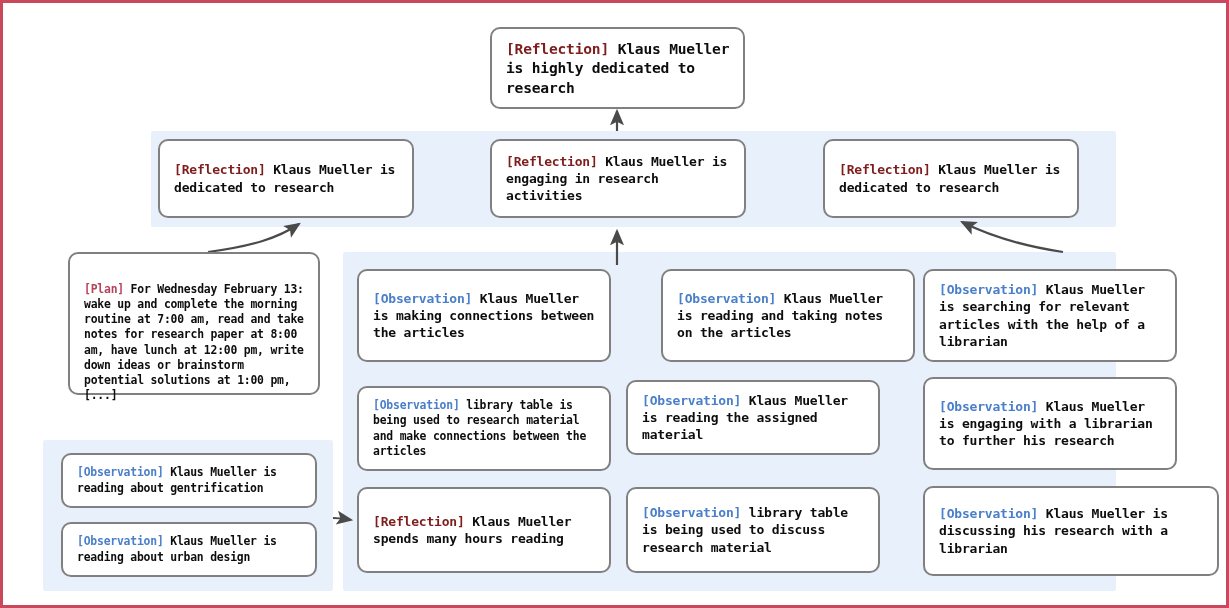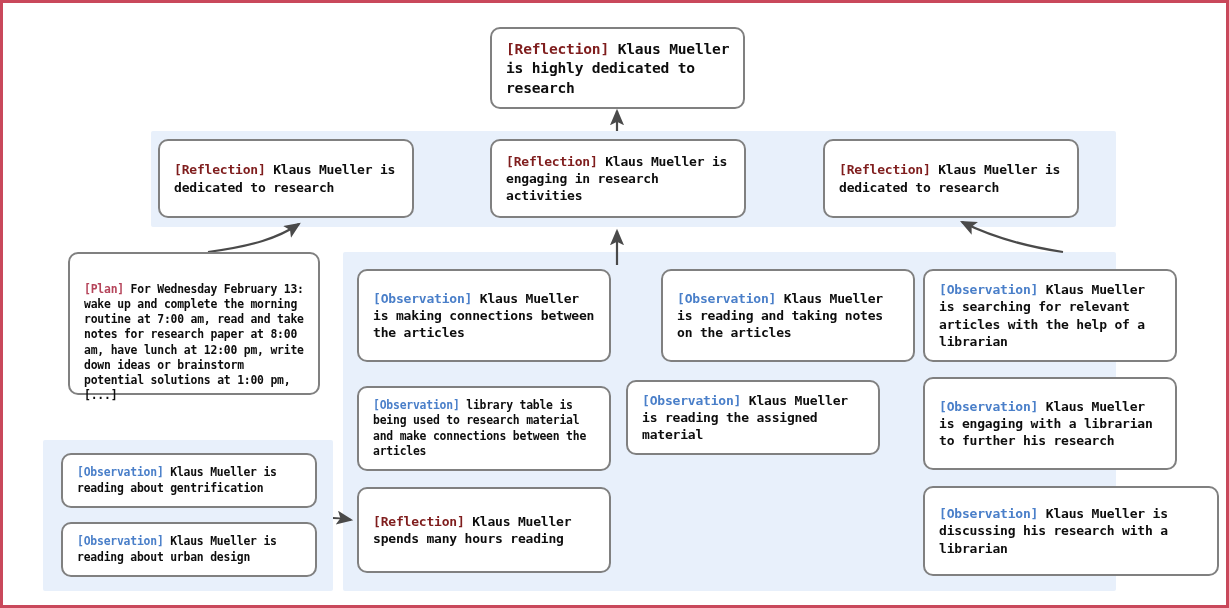--- a/index.html
+++ b/index.html
@@ -136,20 +136,23 @@
   </div>
 
   <div class="node fs13" style="left:623px; top:266px; width:254px; height:93px;margin-left:35px;">
     <span class="txt"><span class="tag-observation">[Observation]</span><span> Klaus Mueller is reading and taking notes on the articles</span></span>
   </div>
 
   <div class="node fs13" style="left:623px; top:377px; width:254px; height:75px;">
     <span class="txt"><span class="tag-observation">[Observation]</span><span> Klaus Mueller is reading the assigned material</span></span>
   </div>
 
+  <div class="node fs13" style="left:623px; top:484px; width:254px; height:86px;">
+    <span class="txt"><span class="tag-observation">[Observation]</span><span> library table is being used to discuss research material</span></span>
+  </div>
 
   <div class="node fs13" style="left:920px; top:266px; width:254px; height:93px;">
     <span class="txt"><span class="tag-observation">[Observation]</span><span> Klaus Mueller is searching for relevant articles with the help of a librarian</span></span>
   </div>
 
   <div class="node fs13" style="left:920px; top:374px; width:254px; height:93px;">
     <span class="txt"><span class="tag-observation">[Observation]</span><span> Klaus Mueller is engaging with a librarian to further his research</span></span>
   </div>
 
   <div class="node fs13" style="left:920px; top:483px; width:296px; height:90px;">

